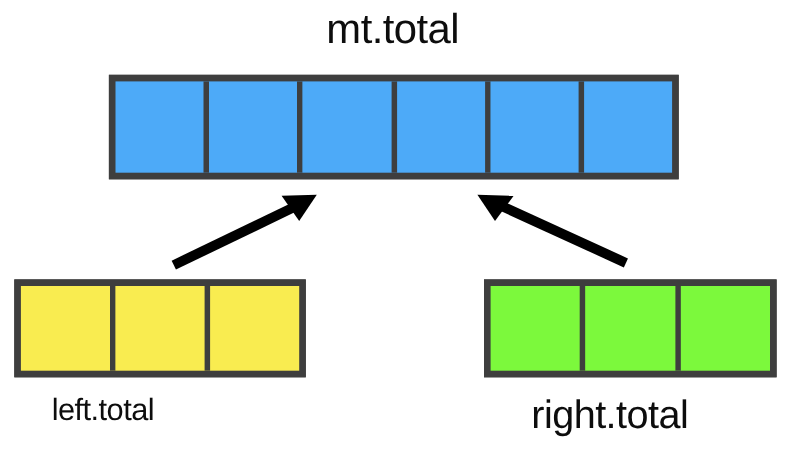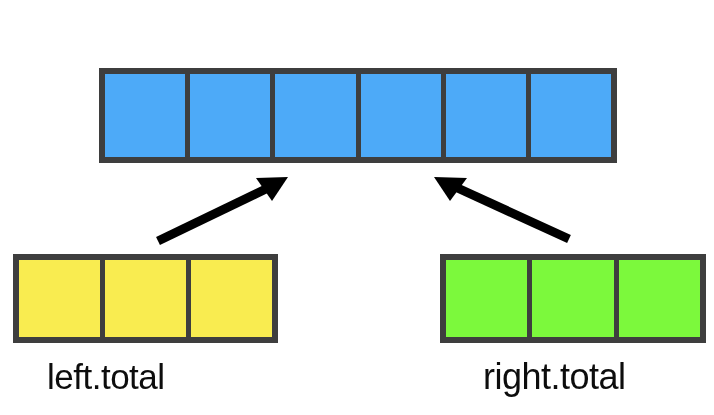--- a/index.html
+++ b/index.html
@@ -28,21 +28,21 @@
     left: 0;
     right: 0;
     top: 8px;
     text-align: center;
     font-size: 38px;
     letter-spacing: -0.5px;
   }
   #label-left-total {
     left: 47px;
     top: 359px;
-    font-size: 35px;
+    font-size: 28px;
     letter-spacing: -0.5px;
   }
   #label-right-total {
     left: 467px;
     top: 359px;
     font-size: 36px;
     letter-spacing: -0.5px;
     margin-left: 16px;
   }
 
@@ -90,20 +90,21 @@
     width: 714px;
     height: 415px;
     pointer-events: none;
   }
 </style>
 </head>
 <body>
 
 <div id="canvas" style="background: rgb(255, 255, 255);">
 
+  <div class="label" id="label-mt-total">mt.total</div>
 
   <div class="array" id="array-mt-total" style="border-color: rgb(62, 62, 62); background: rgb(62, 62, 62);">
     <div class="cell" style="background: rgb(77, 170, 248); border-right-color: rgb(62, 62, 62);"></div>
     <div class="cell" style="background: rgb(77, 170, 248); border-right-color: rgb(62, 62, 62);"></div>
     <div class="cell" style="background: rgb(77, 170, 248); border-right-color: rgb(62, 62, 62);"></div>
     <div class="cell" style="background: rgb(77, 170, 248); border-right-color: rgb(62, 62, 62);"></div>
     <div class="cell" style="background: rgb(77, 170, 248); border-right-color: rgb(62, 62, 62);"></div>
     <div class="cell" style="background: rgb(77, 170, 248); border-right-color: rgb(62, 62, 62);"></div>
   </div>
 

